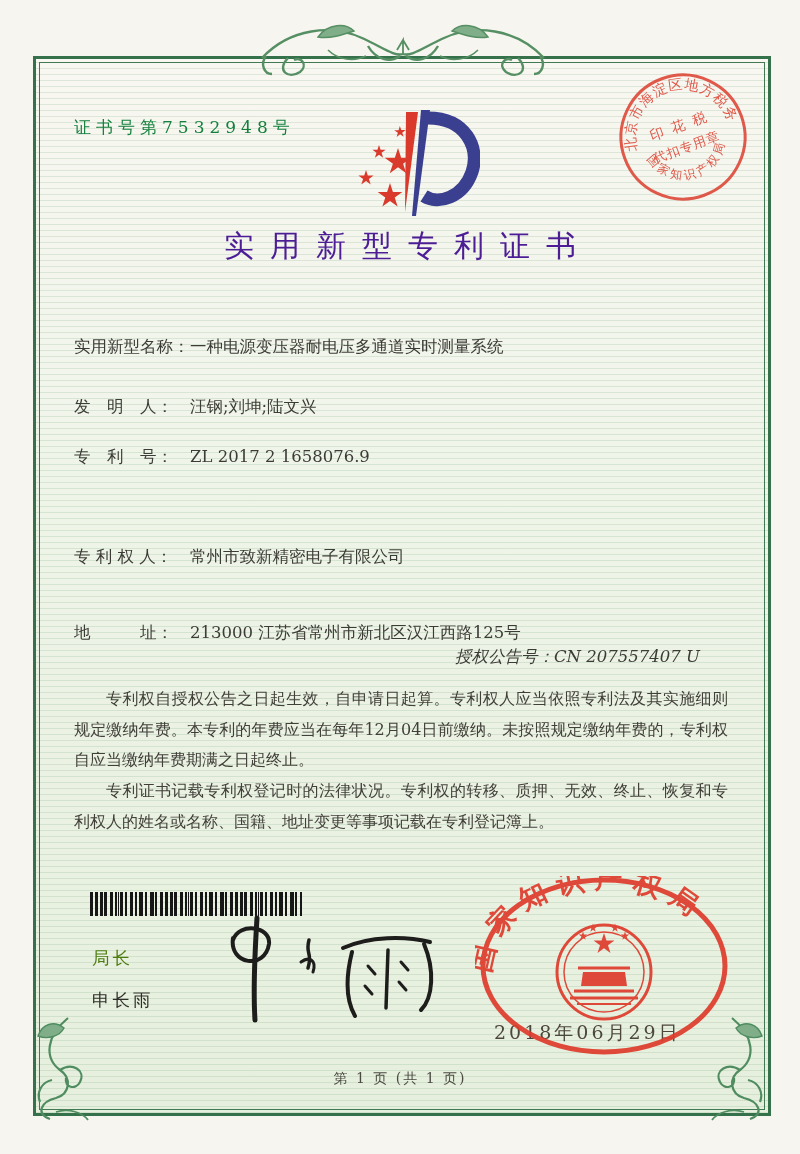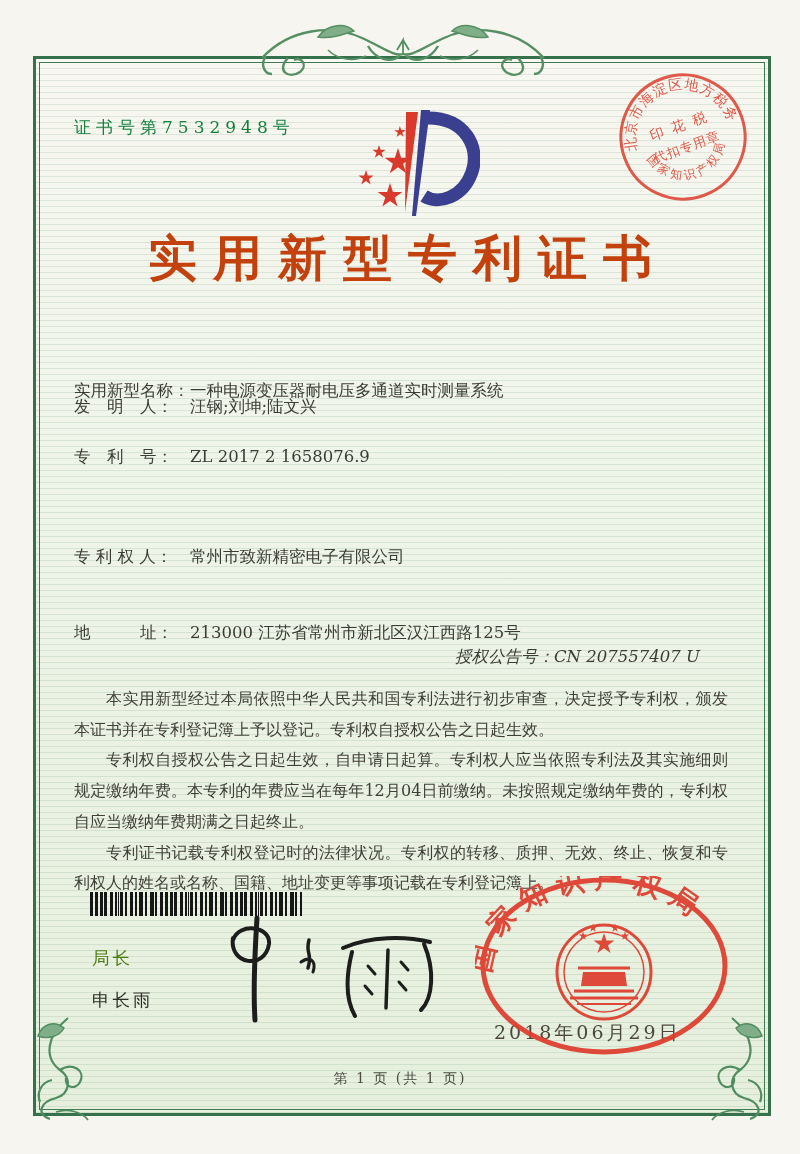--- a/index.html
+++ b/index.html
@@ -16,22 +16,22 @@
     border:3px solid #35714b;
     background-image:
       repeating-linear-gradient(0deg, rgba(118,164,124,.20) 0px, rgba(118,164,124,.20) 1px, rgba(0,0,0,0) 1px, rgba(0,0,0,0) 6px),
       linear-gradient(#f8f7f1 0%, #eef4e8 45%, #e6efdd 100%);
   }
   .frame::before{
     content:"";position:absolute;inset:3px;border:1px solid #417953;
   }
   .abs{position:absolute;}
   .cert-no{left:74px;top:116px;font-size:17px;letter-spacing:5px;color:#15803d;}
-  .title{left:0;right:0;top:226px;text-align:center;font-size:49px;font-weight:700;
-         letter-spacing:16px;color:#c2410c;text-indent:16px;}
+  .title{left:0;right:0;top:226px;text-align:center;font-size:30px;font-weight:400;
+         letter-spacing:16px;color:#4c1d95;text-indent:16px;}
   .field-row{left:74px;font-size:16.5px;color:#3c3c36;white-space:nowrap;}
   .field-label{display:inline-block;min-width:116px;}
   .grant-no{left:455px;font-size:16.5px;white-space:nowrap;}
   .paras{left:74px;width:654px;top:684px;font-size:16px;line-height:1.92;
          text-align:justify;color:#403f38;}
   .paras p{margin:0;text-indent:2em;}
   .barcode{
     left:90px;top:892px;width:212px;height:24px;
     background-image:
       repeating-linear-gradient(90deg,#161616 0 2px,rgba(0,0,0,0) 2px 5px),
@@ -124,41 +124,40 @@
       <text font-size="12" letter-spacing="3">
         <textPath href="#taxArcBottom" startOffset="6%">国家知识产权局</textPath>
       </text>
       <text x="71" y="64" text-anchor="middle" font-size="14" letter-spacing="2">印 花 税</text>
       <text x="71" y="86" text-anchor="middle" font-size="13" letter-spacing="1">代扣专用章</text>
     </g>
   </svg>
 
   <div class="abs title">实用新型专利证书</div>
 
-  <div class="abs field-row" style="top:336px;margin-top:44px;">
+  <div class="abs field-row" style="top:336px;">
     <span class="field-label">实用新型名称：</span><span>一种电源变压器耐电压多通道实时测量系统</span>
   </div>
   <div class="abs field-row" style="top:396px;">
     <span class="field-label">发　明　人：</span><span>汪钢;刘坤;陆文兴</span>
   </div>
   <div class="abs field-row" style="top:446px;">
     <span class="field-label">专　利　号：</span><span>ZL 2017 2 1658076.9</span>
   </div>
   <div class="abs field-row" style="top:546px;">
     <span class="field-label">专 利 权 人：</span><span>常州市致新精密电子有限公司</span>
   </div>
   <div class="abs field-row" style="top:622px;">
     <span class="field-label">地　　　址：</span><span>213000 江苏省常州市新北区汉江西路125号</span>
   </div>
   <div class="abs grant-no" style="top:646px;font-style:italic;">
     <span>授权公告号：</span><span>CN 207557407 U</span>
   </div>
 
   <div class="abs paras">
-    <p>本实用新型经过本局依照中华人民共和国专利法进行初步审查，决定授予专利权，颁发本证书并在专利登记簿上予以登记。专利权自授权公告之日起生效。</p>
     <p>专利权自授权公告之日起生效，自申请日起算。专利权人应当依照专利法及其实施细则规定缴纳年费。本专利的年费应当在每年12月04日前缴纳。未按照规定缴纳年费的，专利权自应当缴纳年费期满之日起终止。</p>
     <p>专利证书记载专利权登记时的法律状况。专利权的转移、质押、无效、终止、恢复和专利权人的姓名或名称、国籍、地址变更等事项记载在专利登记簿上。</p>
   </div>
 
   <div class="abs barcode"></div>
 
   <div class="abs director-title">局长</div>
   <div class="abs director-name">申长雨</div>
 
   <svg class="abs" style="left:205px;top:910px;" width="235" height="118" viewBox="0 0 235 118">

